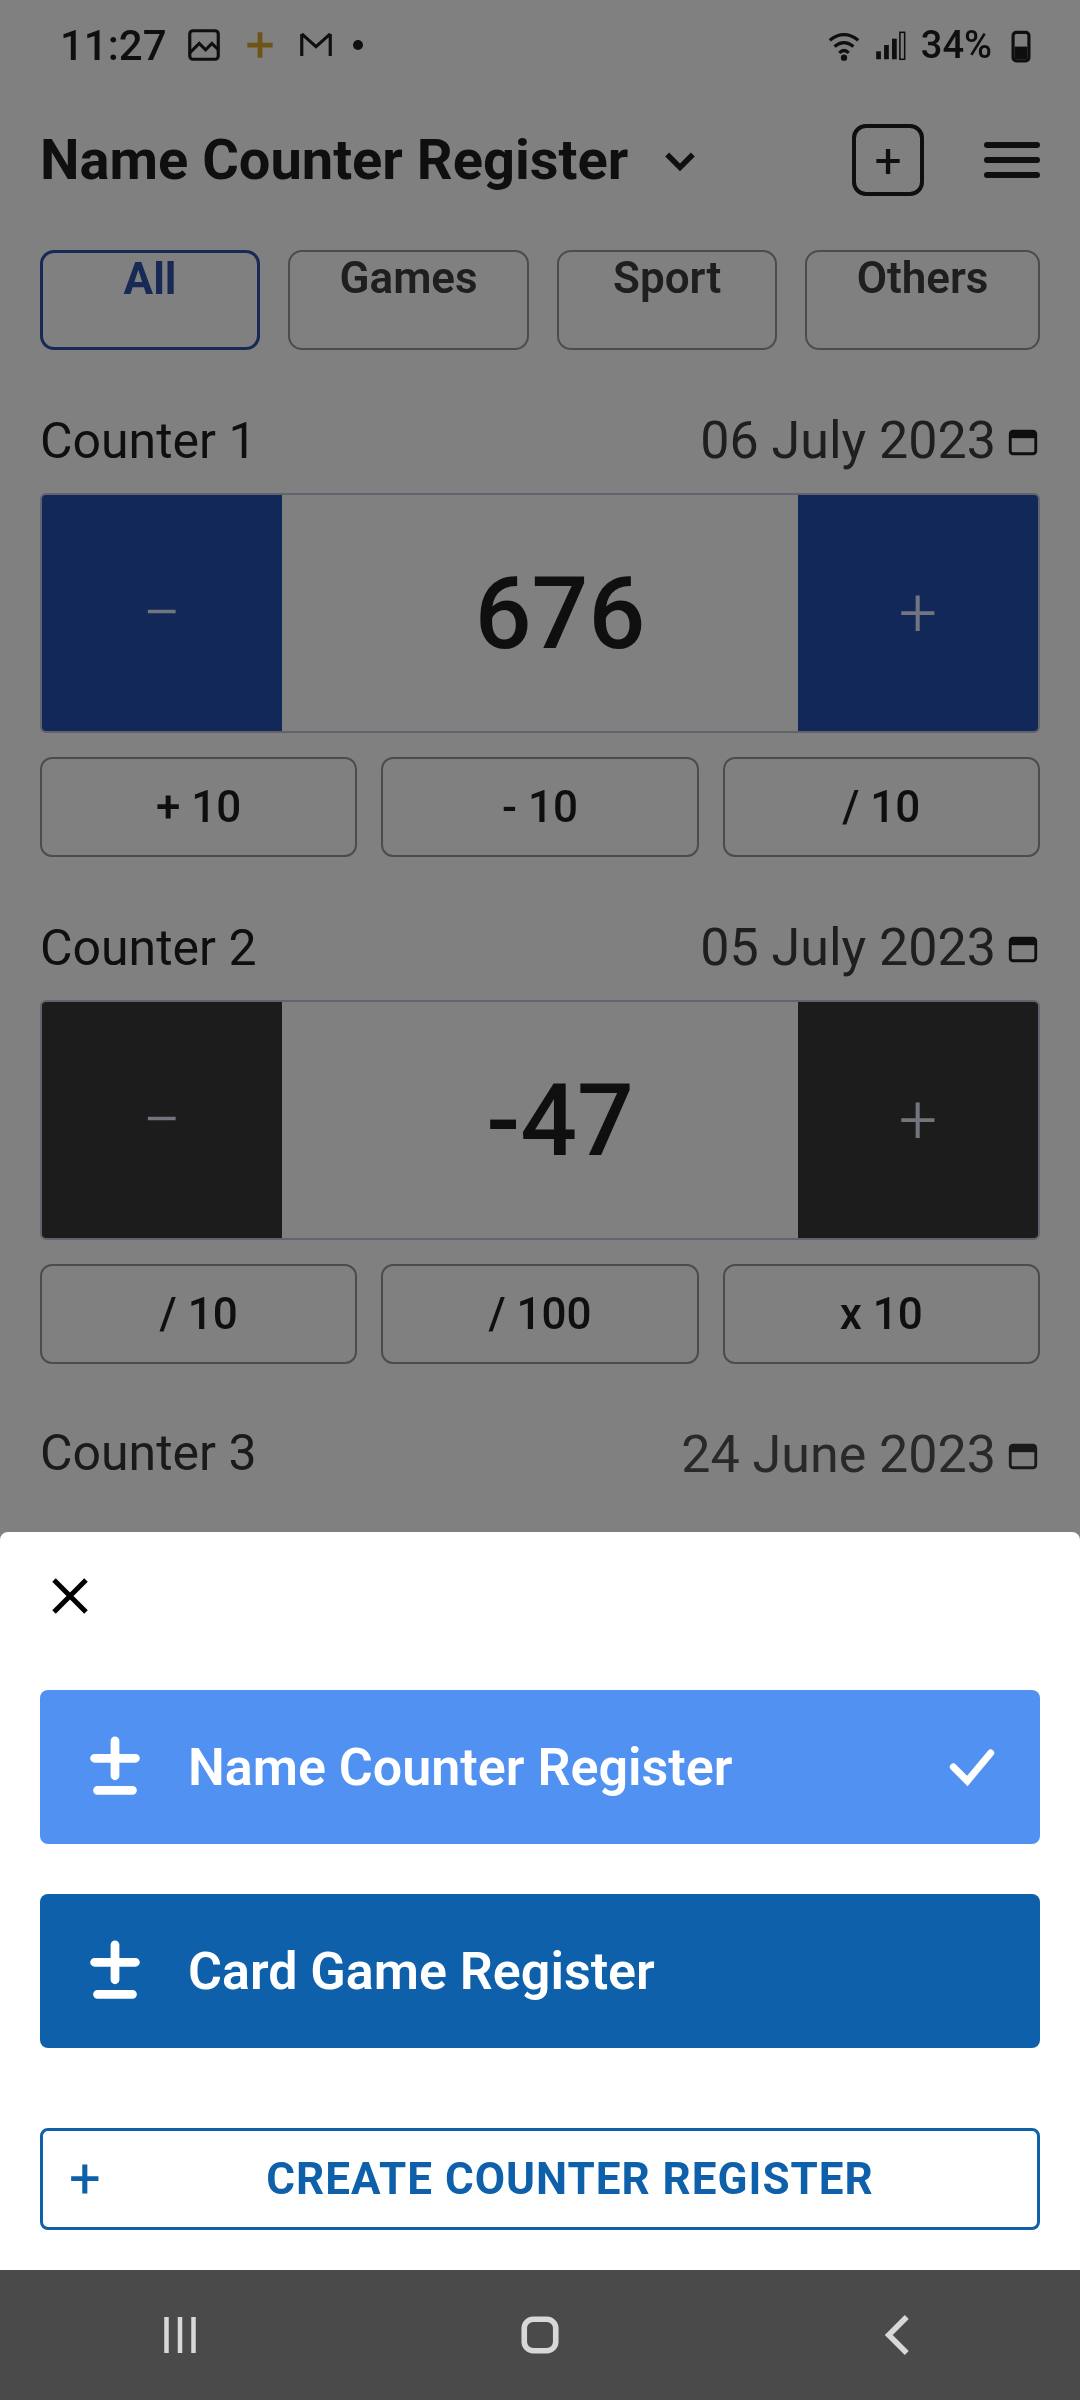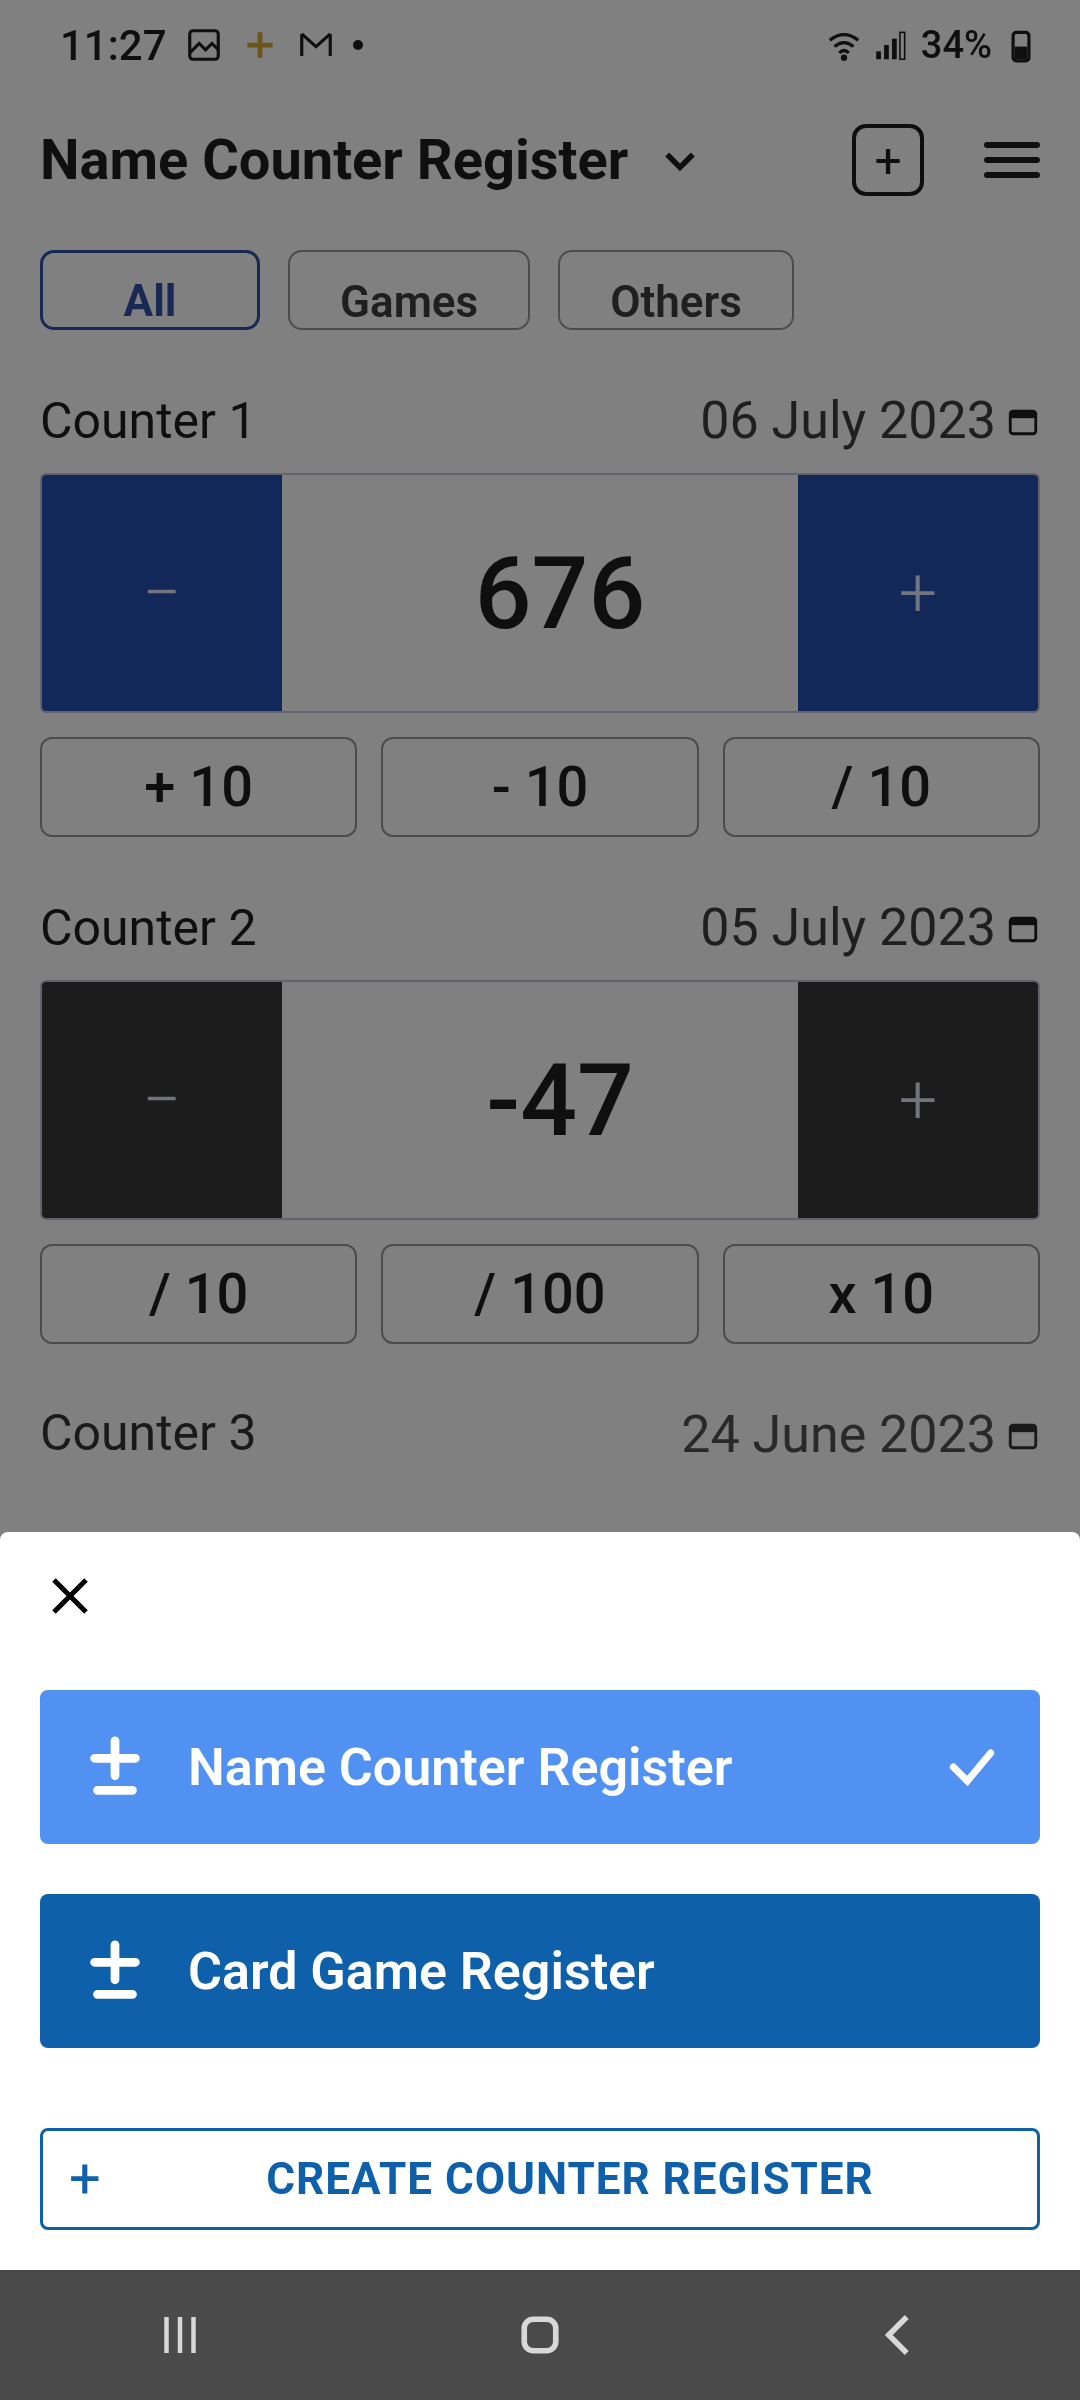--- a/index.html
+++ b/index.html
@@ -16,38 +16,38 @@
   .header { height: 140px; display: flex; align-items: center; padding: 0 40px; gap: 20px; }
   .header-title { font-size: 56px; font-weight: 700; color: #1c1c1c; }
   .header-chevron { margin-left: 10px; }
   .header-spacer { flex: 1; }
   .header-add { width: 72px; height: 72px; border: 4px solid #1c1c1c; border-radius: 14px; display: flex; align-items: center; justify-content: center; font-size: 48px; font-weight: 400; color: #1c1c1c; }
   .header-menu { display: flex; flex-direction: column; gap: 9px; margin-left: 40px; }
   .header-menu span { display: block; width: 56px; height: 6px; background: #1c1c1c; border-radius: 3px; }
 
   
   .tabs { display: flex; gap: 28px; padding: 20px 40px 30px; overflow: hidden; }
-  .tab { height: 80px; min-width: 220px; padding: 0 50px; border: 2px solid #8a8a8a; border-radius: 14px; display: flex; align-items: flex-end; justify-content: center; font-size: 44px; font-weight: 600; color: #3a3a3a; background: transparent; }
+  .tab { height: 100px; min-width: 220px; padding: 0 50px; border: 2px solid #8a8a8a; border-radius: 14px; display: flex; align-items: flex-start; justify-content: center; font-size: 44px; font-weight: 600; color: #3a3a3a; background: transparent; }
   .tab.active { border: 3px solid #2b4b9a; color: #2b4b9a; font-weight: 700; }
 
   
   .counters { padding: 0 40px; }
   .counter-head { display: flex; align-items: center; justify-content: space-between; margin-top: 30px; }
   .counter-name { font-size: 50px; font-weight: 400; color: #1c1c1c; }
   .counter-date { font-size: 52px; color: #3a3a3a; display: flex; align-items: center; gap: 10px; }
   .cal-icon { width: 34px; height: 34px; }
 
   .counter-main { margin-top: 22px; height: 240px; display: flex; border: 2px solid #b5b5c8; border-radius: 6px; overflow: hidden; }
   .counter-main .btn { width: 240px; display: flex; align-items: center; justify-content: center; color: #cfd6e6; font-size: 68px; font-weight: 300; }
   .counter-main .value { flex: 1; display: flex; align-items: center; justify-content: center; font-size: 100px; font-weight: 500; color: #1c1c1c; background: #e9e9e9; padding-left: 40px; }
   .theme-blue .btn { background: #1f4aa0; }
   .theme-dark .btn { background: #333333; }
 
   .counter-sub { margin-top: 24px; display: flex; gap: 24px; }
-  .sub-btn { flex: 1; height: 100px; border: 2px solid #8a8a8a; border-radius: 12px; display: flex; align-items: center; justify-content: center; font-size: 56px; font-weight: 500; color: #1c1c1c; background: transparent; }
+  .sub-btn { flex: 1; height: 100px; border: 2px solid #8a8a8a; border-radius: 12px; display: flex; align-items: center; justify-content: center; font-size: 44px; font-weight: 500; color: #1c1c1c; background: transparent; }
   .counter-sub.three .sub-btn { flex: 0 0 calc((100% - 48px)/3); max-width: calc((100% - 48px)/3); }
 
   .counter-peek { margin-top: 60px; display: flex; justify-content: space-between; opacity: 0.9; }
 
   
   .dim { position: absolute; inset: 0; background: rgba(0,0,0,0.45); }
 
   
   .sheet { position: absolute; left: 0; right: 0; bottom: 130px; background: #ffffff; border-radius: 8px 8px 0 0; padding: 40px; }
   .sheet-close { font-size: 58px; font-weight: 400; color: #000; padding: 0 6px 20px; }
@@ -119,20 +119,23 @@
         <span></span>
       </div>
   </div>
 
   <div class="tabs">
     <div class="tab active">
         <span>All</span>
       </div>
     <div class="tab">
         <span>Games</span>
+      </div>
+    <div class="tab">
+        <span>Sport</span>
       </div>
     <div class="tab">
         <span>Others</span>
       </div>
   </div>
 
   <div class="counters">
 
     <div class="counter-head">
       <span class="counter-name">Counter 1</span>

